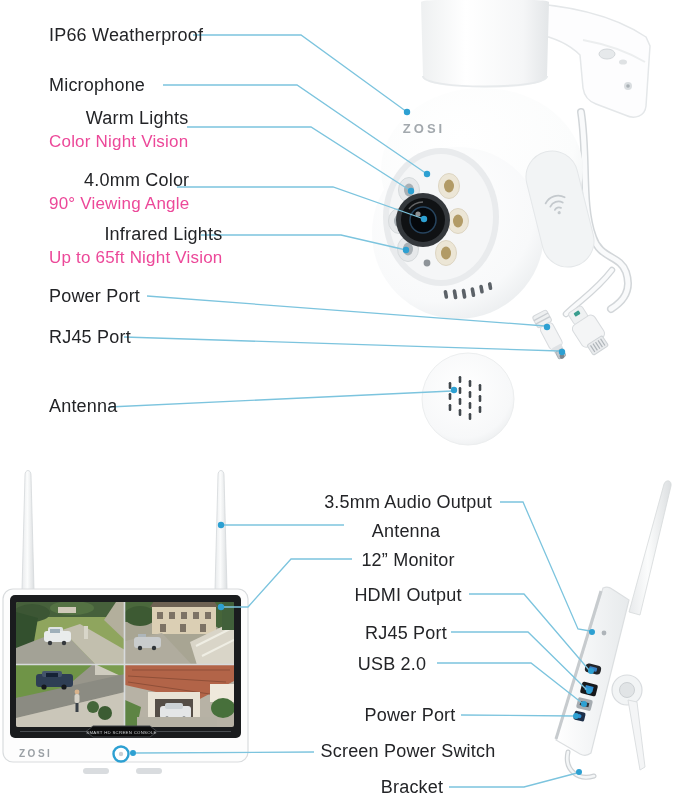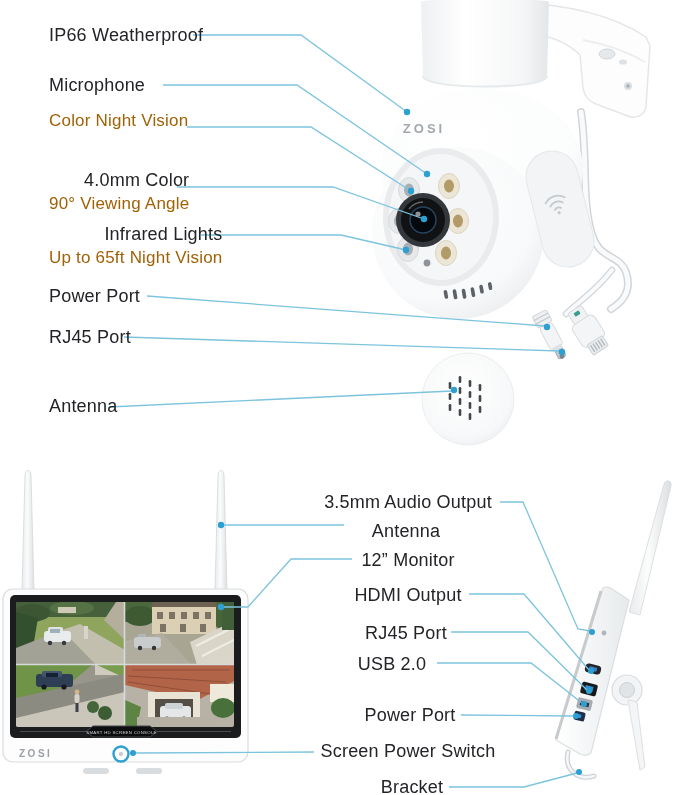--- a/index.html
+++ b/index.html
@@ -6,21 +6,21 @@
   .canvas{
     position:relative;width:679px;height:795px;background:#ffffff;overflow:hidden;
     font-family:"Liberation Sans",sans-serif;
   }
   .art{position:absolute;left:0;top:0;}
   .lbl{
     position:absolute;white-space:nowrap;color:#232427;font-size:18px;
     letter-spacing:.2px;
   }
   .lbl .t{display:block;}
-  .lbl .s{display:block;color:#a16207;font-size:17px;margin-top:3px;}
+  .lbl .s{display:block;color:#ec4899;font-size:17px;margin-top:3px;}
   .left-col{left:49px;text-align:right;}
   .center-anchor{transform:translateX(-50%);text-align:left;}
   .zosi-cam{font-weight:bold;letter-spacing:3px;}
 </style>
 </head>
 <body>
 
 <div class="canvas">
 
 <svg class="art" width="679" height="795" viewBox="0 0 679 795">
@@ -361,20 +361,21 @@
   </g>
 </svg>
 
 <div class="lbl left-col" style="top:25px">
       <span class="t">IP66 Weatherproof</span>
     </div>
 <div class="lbl left-col" style="top:75px">
       <span class="t">Microphone</span>
     </div>
 <div class="lbl left-col" style="top:108px">
+  <span class="t">Warm Lights</span>
   <span class="s">Color Night Vision</span>
 </div>
 <div class="lbl left-col" style="top:170px">
   <span class="t">4.0mm Color</span>
   <span class="s">90° Viewing Angle</span>
 </div>
 <div class="lbl left-col" style="top:224px">
   <span class="t">Infrared Lights</span>
   <span class="s">Up to 65ft Night Vision</span>
 </div>

